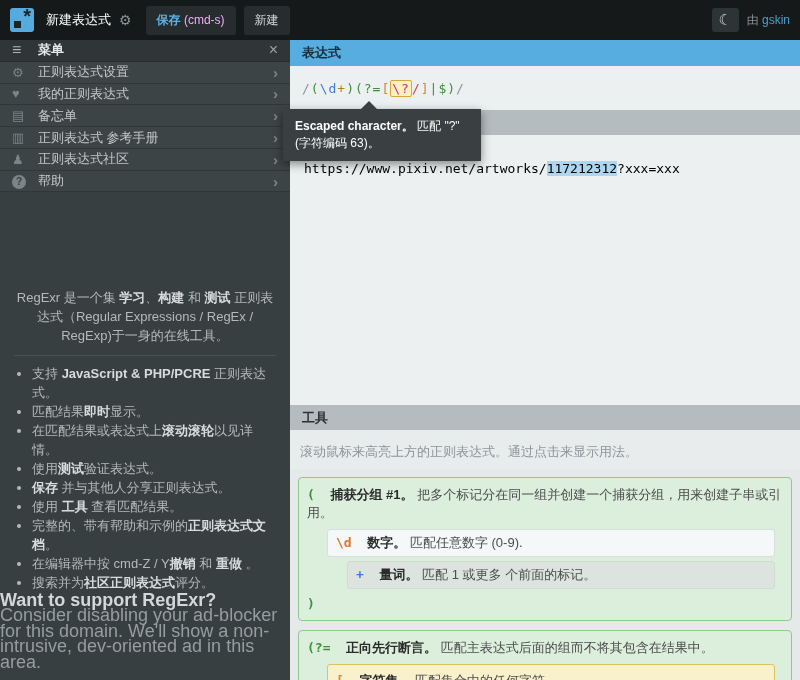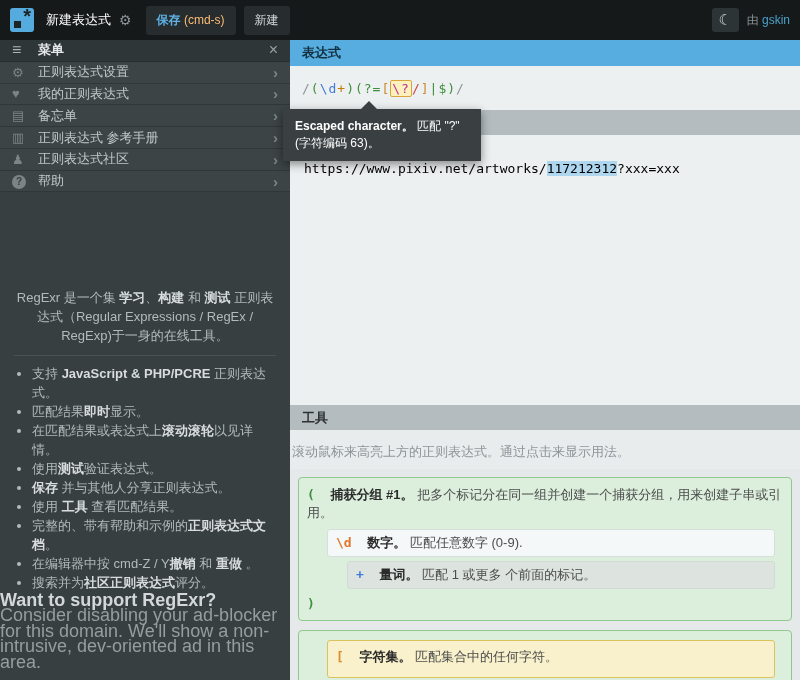--- a/index.html
+++ b/index.html
@@ -10,21 +10,21 @@
   
   .topbar { height:40px; background:#15191a; display:flex; align-items:center; padding:0 10px; gap:8px; }
   .logo { width:24px; height:24px; background:#55abdd; border-radius:3px; position:relative; flex:0 0 auto; }
   .logo-dot { position:absolute; left:4px; bottom:4px; width:7px; height:7px; background:#1c2324; }
   .logo-star { position:absolute; right:3px; top:-3px; color:#1c2324; font-size:20px; font-weight:bold; }
   .app-title { color:#ffffff; font-size:13px; margin-left:4px; white-space:nowrap; }
   .gear { color:#8d9598; font-size:14px; margin-right:6px; }
   .btn { background:#272d2f; border:none; border-radius:3px; color:#d2d6d7; font-size:12px;
          padding:6px 11px; font-family:inherit; cursor:pointer; white-space:nowrap; }
   .btn .accent { color:#5fb2e5; font-weight:bold; }
-  .btn .hint { color:#fdba74; }
+  .btn .hint { color:#f0abfc; }
   .topbar-spacer { flex:1; }
   .moon-btn { background:#2d3436; border:none; border-radius:3px; width:27px; height:24px; color:#c9ced0;
               font-size:15px; line-height:24px; text-align:center; cursor:pointer; }
   .byline { color:#878f92; font-size:12px; white-space:nowrap; }
   .byline .author { color:#4ba0c8; cursor:pointer; }
 
   
   .cols { display:flex; height:640px; }
 
   
@@ -65,21 +65,21 @@
   .tk-set { color:#cc8a2e; }
   .tk-escchar { color:#c32f96; }
   .tk-setchar { color:#d04545; }
   .tk-anchor { color:#3d8e3d; }
   .hl { background:#fdf2bd; border:1px solid #dba53c; border-radius:2px; padding:0 1px; }
 
   .text-area { height:270px; background:#edf0f0; font-family:"DejaVu Sans Mono","Liberation Mono",monospace;
                font-size:13px; color:#000000; padding:26px 14px 0; cursor:text; }
   .match { background:#aed6ee; }
 
-  .tools-hint { height:39px; padding:13px 2px 0; color:#8d959a; font-size:13px; background:#e9eced; }
+  .tools-hint { height:39px; padding:13px 10px 0; color:#8d959a; font-size:13px; background:#e9eced; }
 
   .explain { flex:1; background:#e6e9ea; padding:8px 8px 0; overflow:hidden; font-size:13px; }
   .xbox { border:1px solid; border-radius:4px; padding:5px 8px 6px; margin-bottom:9px; }
   .xbox-green { background:#dcefdc; border-color:#8fc98f; }
   .xrow { padding:3px 0; cursor:pointer; }
   .xtoken { font-family:"DejaVu Sans Mono","Liberation Mono",monospace; font-weight:bold; margin-right:12px; }
   .xterm { font-weight:bold; color:#2b2b2b; }
   .xdesc { color:#4c4c4c; }
   .xt-group { color:#3d8e3d; }
   .xt-digit { color:#e0762a; }
@@ -236,20 +236,25 @@
             <span class="xtoken xt-quant">+</span>
             <span class="xterm">量词。</span>
             <span class="xdesc">匹配 1 或更多 个前面的标记。</span>
           </div>
           <div class="xrow">
             <span class="xtoken xt-group">)</span>
           </div>
         </div>
 
         <div class="xbox xbox-green">
+          <div class="xrow">
+            <span class="xtoken xt-group">(?=</span>
+            <span class="xterm">正向先行断言。</span>
+            <span class="xdesc">匹配主表达式后面的组而不将其包含在结果中。</span>
+          </div>
           <div class="nest nest-yellow">
             <div class="xrow">
               <span class="xtoken xt-set">[</span>
               <span class="xterm">字符集。</span>
               <span class="xdesc">匹配集合中的任何字符。</span>
             </div>
 
           </div>
         </div>
 

